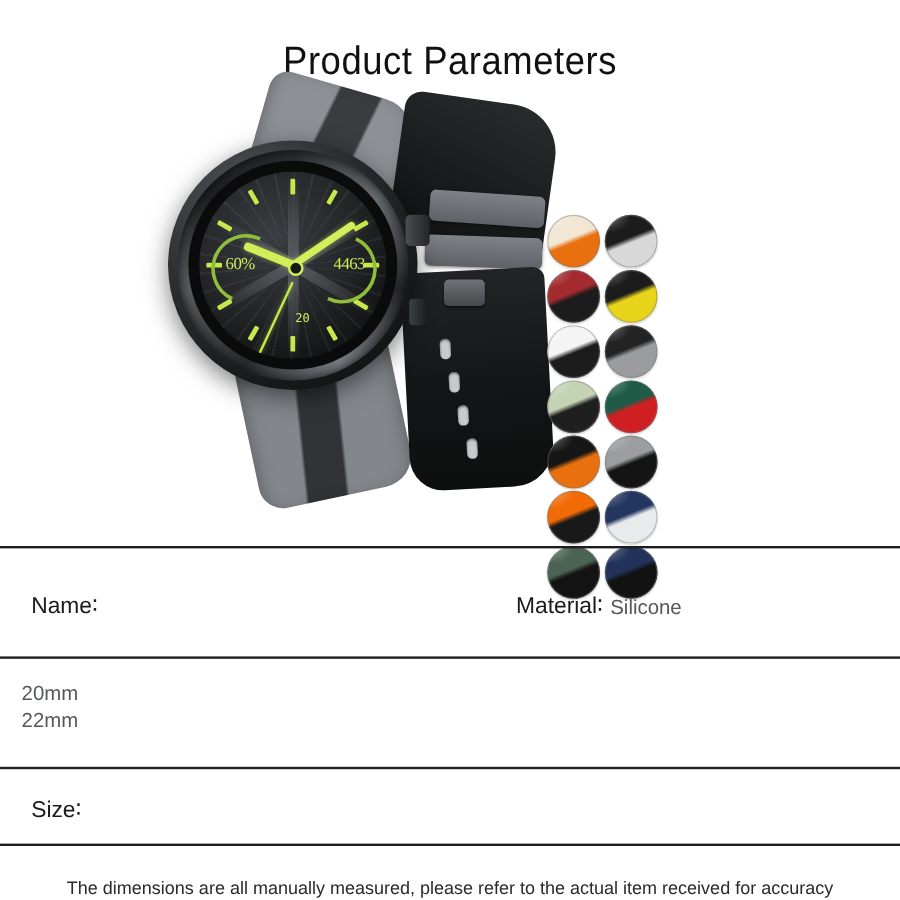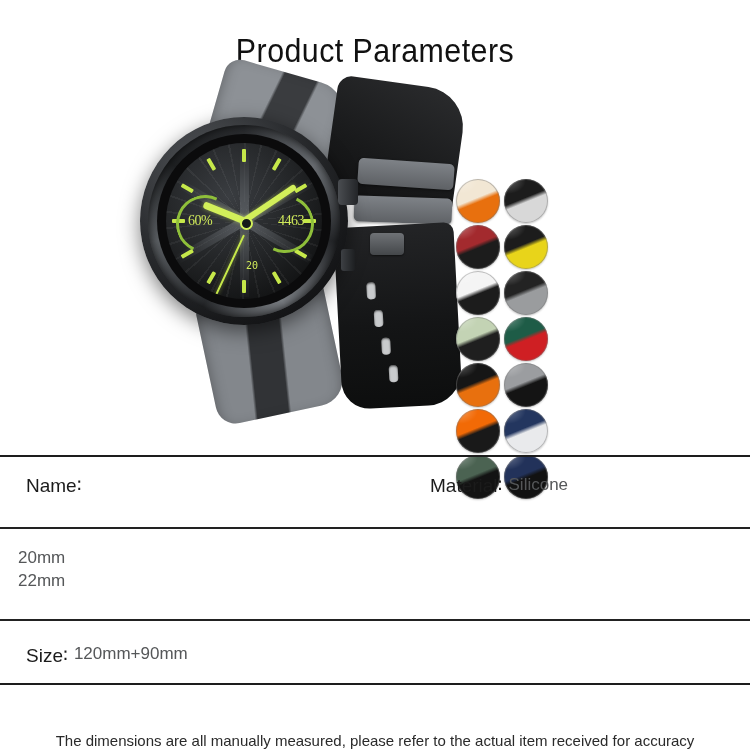--- a/index.html
+++ b/index.html
@@ -279,26 +279,26 @@
     background: #1d1d1d;
     width: 100%;
   }
   .rule.thin { height: 2px; background: #222; }
   .row {
     display: flex;
     align-items: flex-start;
     min-height: 66px;
     box-sizing: border-box;
   }
-  .row.r1 { min-height: 70px; padding-top: 16px; }
+  .row.r1 { min-height: 70px; padding-top: 16px; margin-top: 20px; }
   .row.r2 { min-height: 90px; padding-top: 18px; }
   .row.r3 { min-height: 62px; padding-top: 22px; }
 
   .cell-left  { width: 418px; display: flex; align-items: flex-start; padding-left: 26px; box-sizing: border-box; }
-  .cell-right { flex: 1; display: flex; align-items: center; padding-left: 12px; box-sizing: border-box; }
+  .cell-right { flex: 1; display: flex; align-items: flex-end; padding-left: 12px; box-sizing: border-box; }
 
   .label {
     font-size: 19px;
     color: #1b1b1b;
     white-space: nowrap;
     line-height: 1.35;
     font-family: "Liberation Sans", sans-serif;
   }
   .value {
     font-size: 17px;
@@ -425,20 +425,19 @@
       <span class="value two-line stacked">20mm
 22mm</span>
     </div>
   </div>
 
   <div class="rule thin"></div>
 
   <div class="row r3">
     <div class="cell-left">
       <span class="label">Size∶</span>
-      <span class="value">120mm+90mm</span>
     </div>
   </div>
 
   <div class="rule"></div>
 </div>
 
 <div class="footer-note">The dimensions are all manually measured, please refer to the actual item received for accuracy</div>
 
 </body></html>

